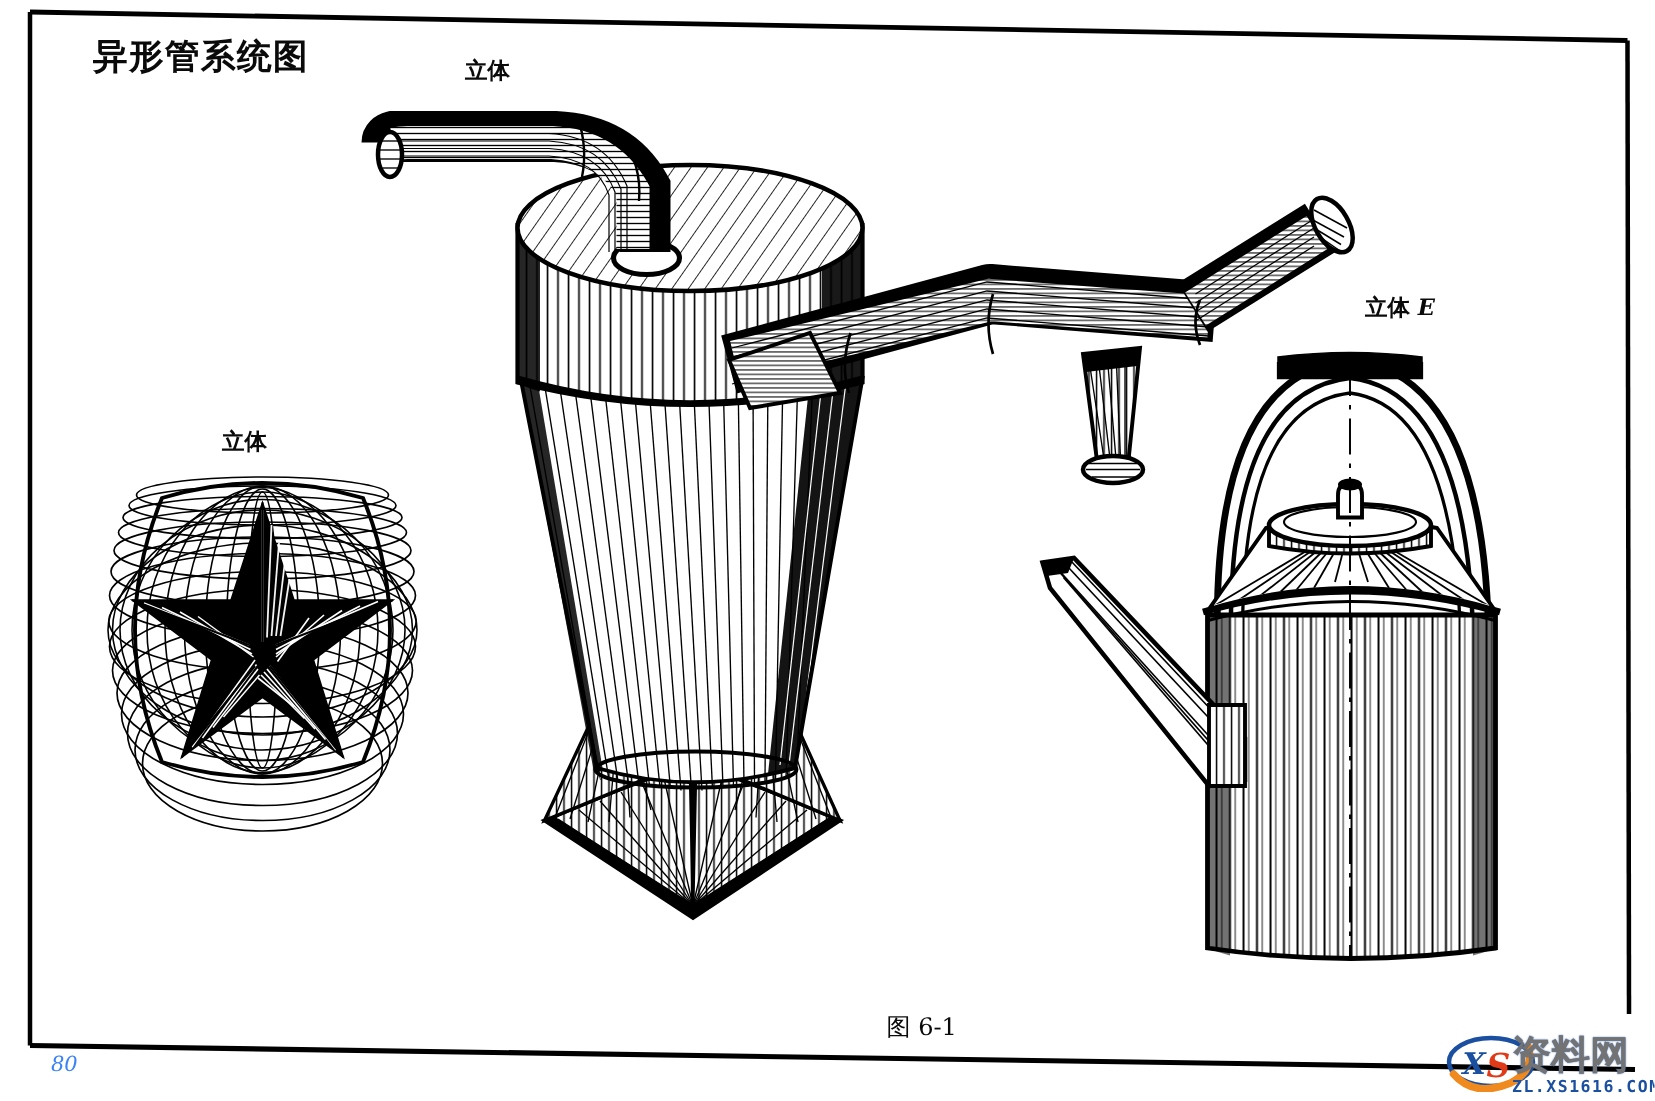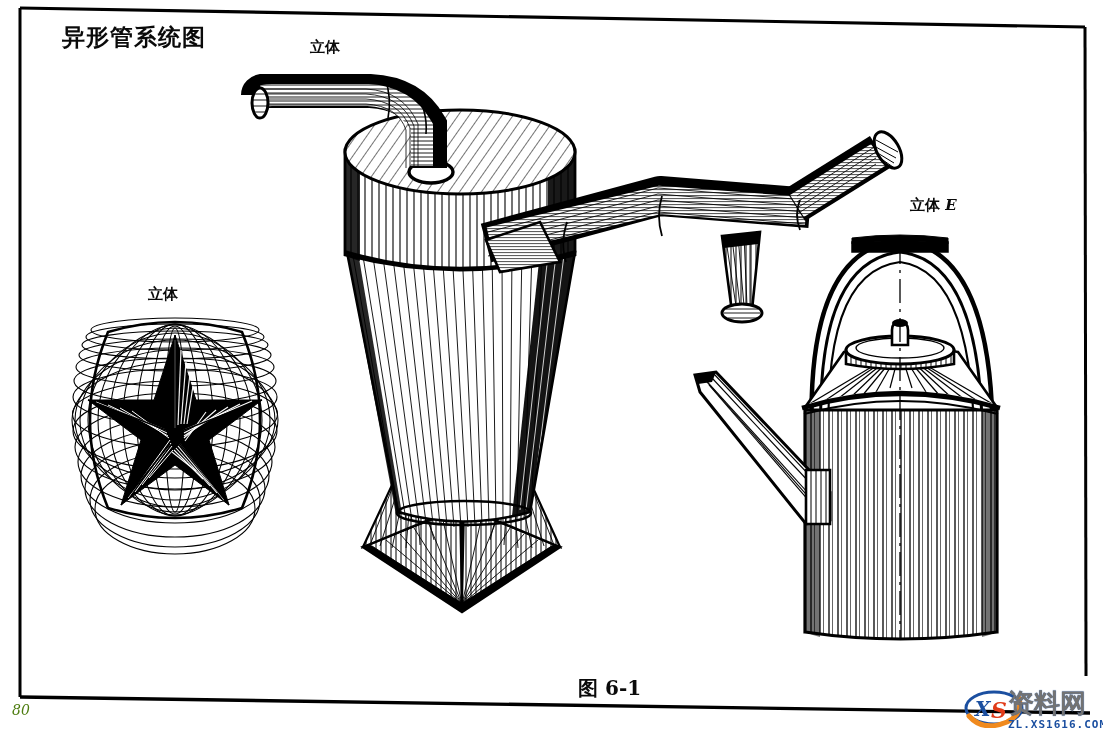--- a/index.html
+++ b/index.html
@@ -11,22 +11,22 @@
     position:relative;
   }
   #page{position:absolute;inset:0;width:1034px;height:734px;background:#fff;}
   .layer{position:absolute;left:0;top:0;width:1103px;height:734px;}
   .lbl{position:absolute;color:#0a0a0a;font-family:"DejaVu Sans","Liberation Sans",sans-serif;white-space:nowrap;}
   #title{left:62px;top:22px;font-size:23px;font-weight:700;letter-spacing:1px;}
   #lbl-cone{left:310px;top:38px;font-size:15px;font-weight:700;}
   #lbl-star{left:148px;top:285px;font-size:15px;font-weight:700;}
   #lbl-can{left:874px;top:196px;font-size:15px;font-weight:700;margin-left:36px;}
   #lbl-can i{font-style:italic;font-family:"DejaVu Serif","Liberation Serif",serif;}
-  #caption{left:578px;top:675px;font-size:20px;font-weight:700;font-family:"DejaVu Serif","Liberation Serif",serif;}
-  #pagenum{left:12px;top:702px;font-size:14px;font-style:italic;font-family:"DejaVu Serif","Liberation Serif",serif;color:#4d7c0f;}
+  #caption{left:591px;top:675px;font-size:16px;font-weight:400;font-family:"DejaVu Serif","Liberation Serif",serif;}
+  #pagenum{left:34px;top:702px;font-size:14px;font-style:italic;font-family:"DejaVu Serif","Liberation Serif",serif;color:#3b82f6;}
   #watermark{position:absolute;left:963px;top:688px;width:140px;height:46px;}
   .wm-text{position:absolute;font-weight:700;white-space:nowrap;}
   #wm-cn{left:45px;top:-2px;font-size:26px;color:#737373;letter-spacing:0px;
          font-family:"DejaVu Sans","Liberation Sans",sans-serif;
          text-shadow:0 0 1px #1b4fa0;}
   #wm-url{left:45px;top:30px;font-size:11px;color:#1b4fa0;letter-spacing:1px;
           font-family:"DejaVu Sans Mono","Liberation Mono",monospace;}
   #wm-xs{left:0px;top:0px;}
 </style>
 </head>

